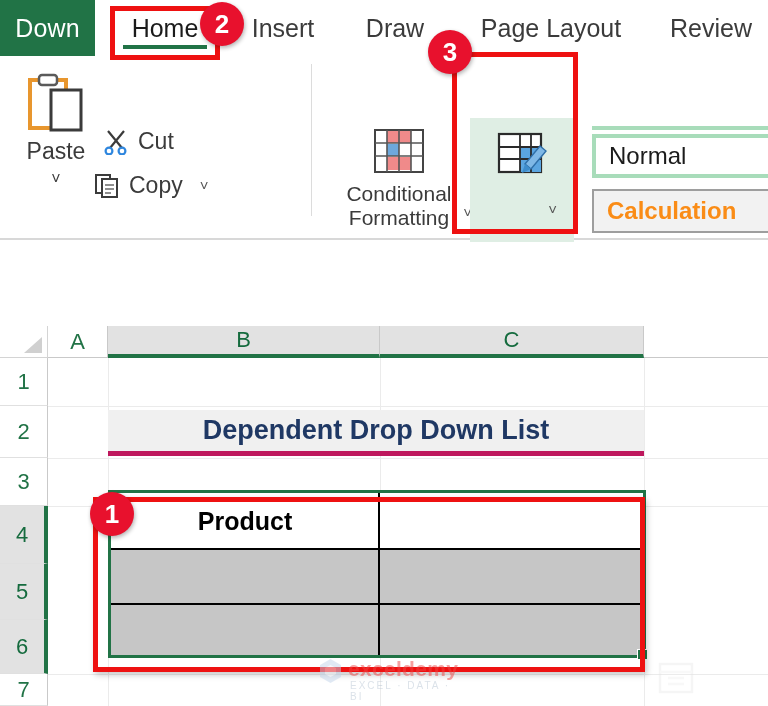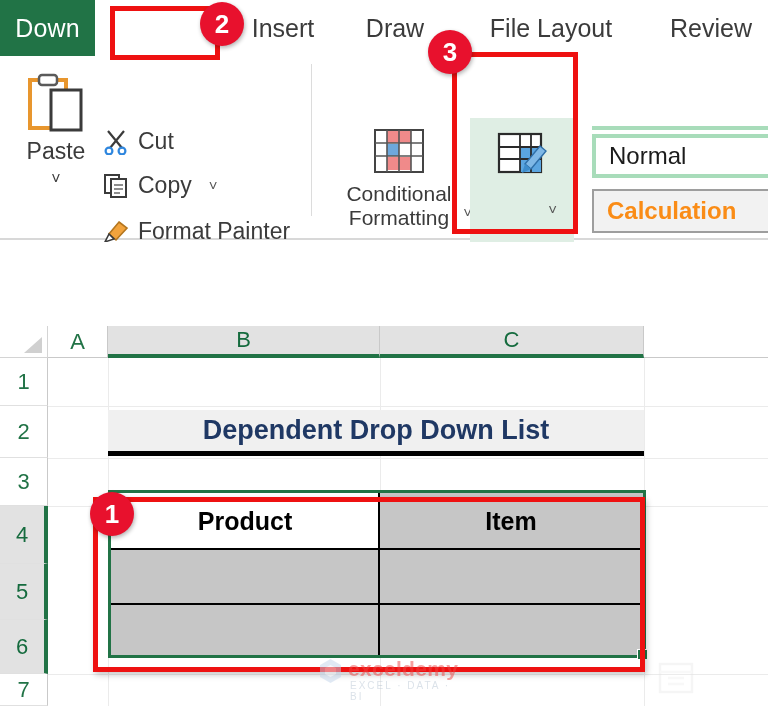--- a/index.html
+++ b/index.html
@@ -56,21 +56,21 @@
   .paste-ico { width: 58px; height: 62px; margin-top: 6px; }
   .paste-label { font-size: 23px; color: #3b3b3b; margin-top: 4px; }
   .paste-caret { font-size: 16px; color: #3b3b3b; line-height: 1; margin-top: 6px; }
 
   .cmd {
     position: absolute; display: flex; align-items: center; gap: 9px;
     font-size: 23px; color: #3b3b3b; white-space: nowrap;
   }
   .cmd .gi { width: 26px; height: 26px; flex: 0 0 26px; display:block; }
   .cmd-cut   { left: 103px; top: 72px; }
-  .cmd-copy  { left: 103px; top: 116px; }
+  .cmd-copy  { left: 94px; top: 116px; }
   .cmd-fmtp  { left: 103px; top: 162px; }
   .mini-caret { font-size: 15px; color: #555; margin-left: 8px; }
 
   .group-label {
     position: absolute; font-size: 20px; color: #444; white-space: nowrap;
   }
   .clip-label { left: 88px; top: 211px; }
   .dlg-launcher { position: absolute; left: 285px; top: 213px; width: 18px; height: 18px; }
 
   
@@ -164,21 +164,21 @@
 
   .gridline-v { position: absolute; top: 0; width: 1px; height: 348px; background: #ebebeb; }
   .gridline-h { position: absolute; left: 0; width: 720px; height: 1px; background: #ebebeb; }
 
   
   .title-cell {
     position: absolute; left: 60px; top: 52px; width: 536px; height: 46px;
     background: #f0f0f0;
     display: flex; align-items: center; justify-content: center;
     font-size: 27px; font-weight: bold; color: #1f3864;
-    border-bottom: 5px solid #000000;
+    border-bottom: 5px solid #be185d;
   }
 
   
   .sel-range { position: absolute; left: 60px; top: 132px; width: 538px; height: 168px;
                border: 3px solid #217346; background: #ffffff; }
   .sel-cell { position: absolute; background: #c6c6c6; }
   .tbl-hdr-b { left: 0;   top: 0;   width: 268px; height: 56px; background:#ffffff;
                display:flex; align-items:center; justify-content:center; }
   .tbl-hdr-c { left: 268px; top: 0; width: 264px; height: 56px; background:#c6c6c6;
                display:flex; align-items:center; justify-content:center; }
@@ -222,28 +222,32 @@
 </style>
 </head>
 <body>
 
 <div id="app">
 
   <div class="tabstrip">
     <div class="file-tab">
       <span>Down</span>
     </div>
+    <div class="tab tab-home active">
+      <span>Home</span>
+      <span class="underline"></span>
+    </div>
     <div class="tab tab-draw">
       <span>Draw</span>
     </div>
     <div class="tab tab-insert">
       <span>Insert</span>
     </div>
     <div class="tab tab-pagelayout">
-      <span>File Layout</span>
+      <span>Page Layout</span>
     </div>
     <div class="tab tab-review">
       <span>Review</span>
     </div>
   </div>
 
   <div class="ribbon">
 
     <div class="ribbon-sep" style="left:311px;"></div>
 
@@ -269,27 +273,20 @@
     <div class="cmd cmd-copy">
       <svg class="gi" viewBox="0 0 26 26">
         <rect x="2" y="2" width="14" height="18" fill="#ffffff" stroke="#3b3b3b" stroke-width="2"></rect>
         <rect x="8" y="6" width="15" height="18" fill="#ffffff" stroke="#3b3b3b" stroke-width="2"></rect>
         <path d="M11 12 H20 M11 16 H20 M11 20 H17" stroke="#6b6b6b" stroke-width="1.4"></path>
       </svg>
       <span>Copy</span>
       <span class="mini-caret">˅</span>
     </div>
 
-    <div class="cmd cmd-fmtp">
-      <svg class="gi" viewBox="0 0 26 26">
-        <path d="M16 3 L24 9 L13 21 L6 15 Z" fill="#f2a33c" stroke="#b4761f" stroke-width="1.6"></path>
-        <path d="M6 15 L2 23 L11 20 Z" fill="#ffffff" stroke="#3b3b3b" stroke-width="1.6"></path>
-      </svg>
-      <span>Format Painter</span>
-    </div>
 
     <div class="group-label clip-label">Clipboard</div>
     <svg class="dlg-launcher" viewBox="0 0 18 18">
       <path d="M2 2 H16 V16 H2 Z" fill="none" stroke="#3b3b3b" stroke-width="1.6"></path>
       <path d="M5 5 L14 14 M14 8 V14 H8" stroke="#3b3b3b" stroke-width="1.8" fill="none"></path>
     </svg>
 
     <div class="bigbtn cond-fmt">
       <svg class="bi" viewBox="0 0 54 50">
         <rect x="3" y="4" width="48" height="42" fill="#ffffff" stroke="#444" stroke-width="2"></rect>
@@ -401,23 +398,20 @@
       <div class="gridline-h" style="top:148px;"></div>
       <div class="gridline-h" style="top:316px;"></div>
 
       <div class="title-cell">
         <span>Dependent Drop Down List</span>
       </div>
 
       <div class="sel-range">
         <div class="sel-cell tbl-hdr-b">
           <span class="tbl-text">Product</span>
-        </div>
-        <div class="sel-cell tbl-hdr-c">
-          <span class="tbl-text">Item</span>
         </div>
         <div class="sel-cell tbl-r5-b"></div>
         <div class="sel-cell tbl-r5-c"></div>
         <div class="sel-cell tbl-r6-b"></div>
         <div class="sel-cell tbl-r6-c"></div>
         <div class="tbl-line-h" style="top:55px;"></div>
         <div class="tbl-line-h" style="top:110px;"></div>
         <div class="tbl-line-v"></div>
         <div class="fill-handle"></div>
       </div>

